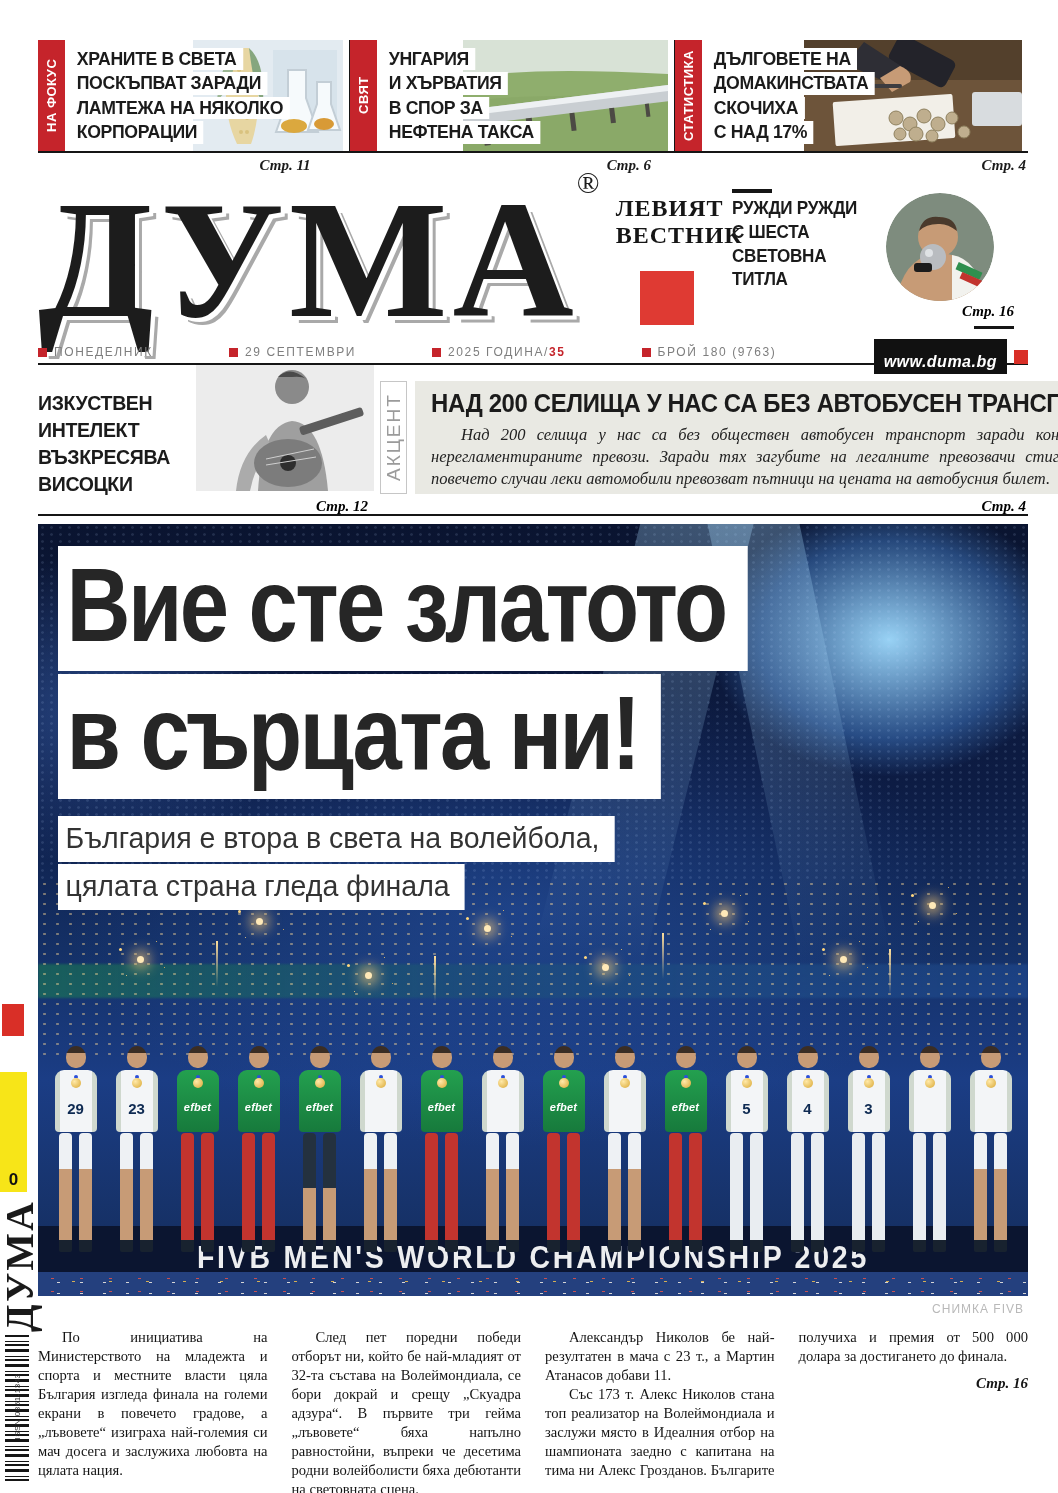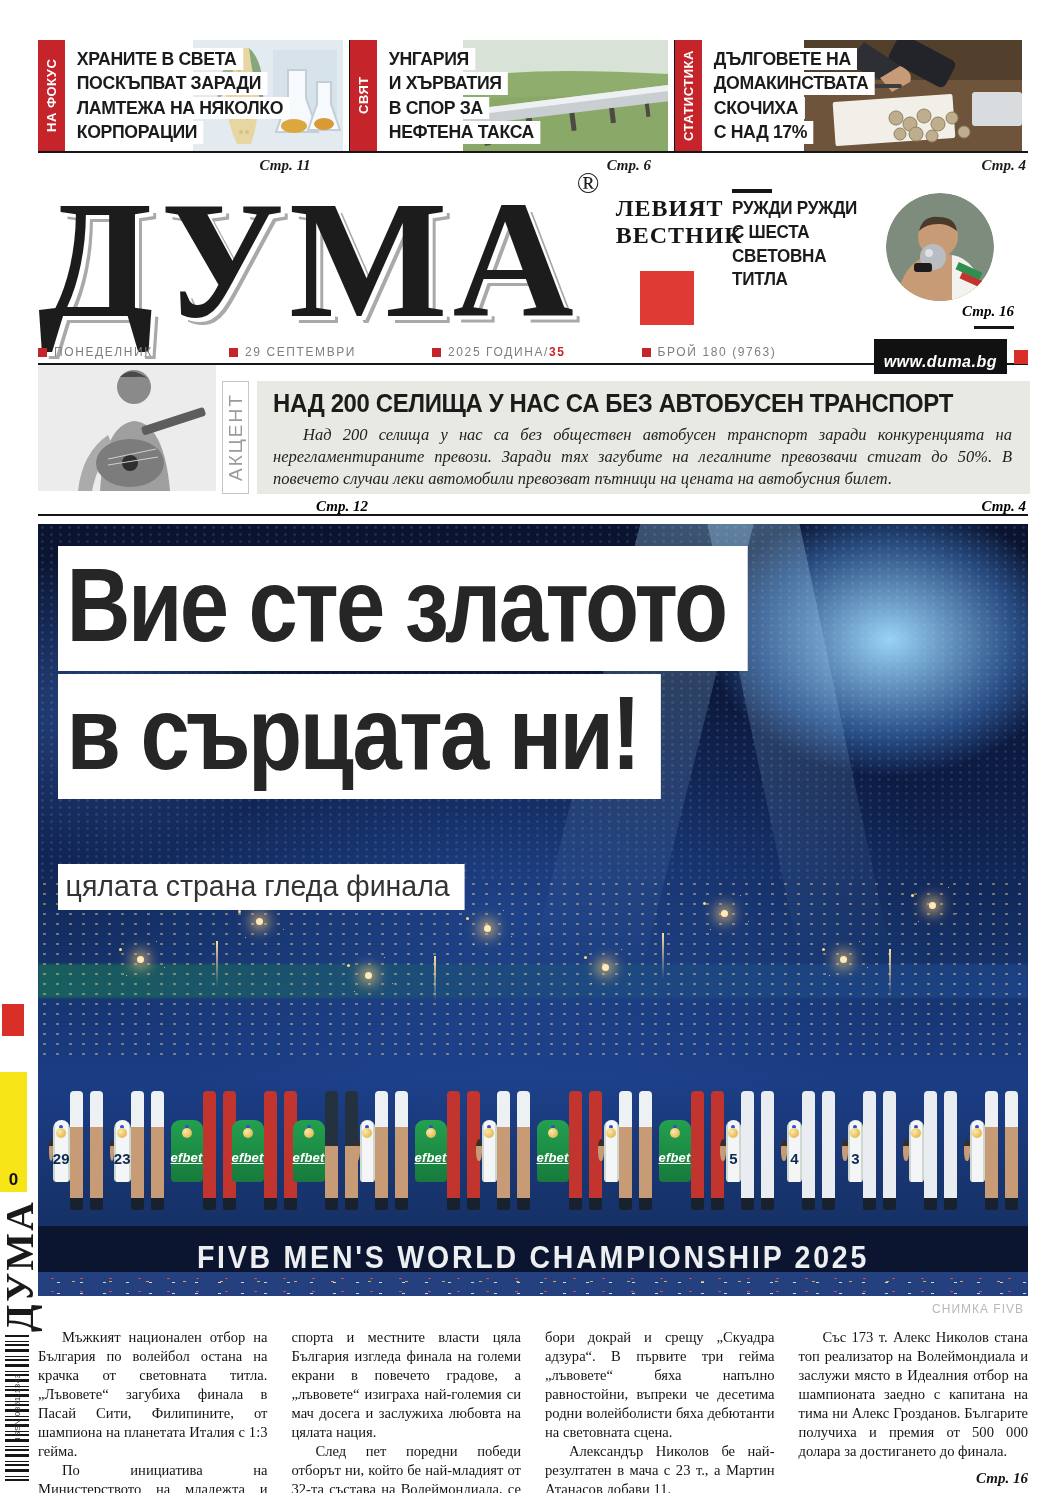--- a/index.html
+++ b/index.html
@@ -103,31 +103,31 @@
     font-weight:700; font-size:31px; letter-spacing:3px; transform:scaleX(.92); white-space:nowrap; }
   .floor-confetti { position:absolute; left:0; right:0; bottom:0; height:24px; opacity:.85;
     background-image:
       radial-gradient(#e5534b 1.3px, transparent 2px),
       radial-gradient(#f5f0e6 1.1px, transparent 1.8px),
       radial-gradient(#f3c24f 1.2px, transparent 1.9px);
     background-size:29px 13px, 23px 11px, 37px 15px;
     background-position:0 0, 9px 5px, 17px 2px; }
 
   .players { position:absolute; left:6px; right:6px; bottom:42px; display:flex; justify-content:center; gap:7px; align-items:flex-end; }
-  .player { position:relative; width:54px; height:208px; display:flex; align-items:center; }
+  .player { position:relative; width:54px; height:208px; display:flex; flex-direction:column; align-items:center; }
   .player .head { width:20px; height:22px; border-radius:50% 50% 46% 46%;
     background:linear-gradient(180deg,#3a2d24 0 34%, #c79b76 34%); }
   .player .torso { position:relative; width:42px; height:62px; margin-top:2px; border-radius:9px 9px 4px 4px;
     display:flex; align-items:center; justify-content:center; }
   .player.j-white .torso { background:linear-gradient(90deg,#cfd8ce 0 12%, #f3f5f7 12% 88%, #cfd8ce 88%); }
   .player.j-green .torso { background:linear-gradient(180deg,#23a04f,#177a3c); }
   .player .torso::after { content:""; position:absolute; top:8px; left:50%; margin-left:-5px; width:10px; height:10px;
     border-radius:50%; background:radial-gradient(circle at 35% 35%, #ffe9a8, #d9a733); box-shadow:0 -6px 0 -3px #2c4fd8; }
   .player .num { font-weight:700; font-size:15px; color:#0e2a52; margin-top:14px; }
-  .player .spn { font-style:italic; font-weight:700; font-size:13px; color:#fff; margin-top:12px; letter-spacing:.2px;text-decoration:underline; }
+  .player .spn { font-style:italic; font-weight:700; font-size:11px; color:#fff; margin-top:12px; letter-spacing:.2px; }
   .player .legs { display:flex; gap:7px; margin-top:1px; height:119px; }
   .player .leg { display:block; width:13px; height:119px; border-radius:4px 4px 2px 2px; }
   .player.p-skin .leg { background:linear-gradient(180deg,#eef1f4 0 30%, #c79b76 30% 90%, #18222f 90%); }
   .player.p-red .leg { background:linear-gradient(180deg,#c2342e 0 90%, #18222f 90%); }
   .player.p-white .leg { background:linear-gradient(180deg,#e9edf1 0 90%, #18222f 90%); }
   .player.p-dark .leg { background:linear-gradient(180deg,#24313f 0 46%, #c79b76 46% 90%, #18222f 90%); }
 
   .main-head { position:absolute; left:20px; z-index:5; white-space:nowrap; }
   .main-head span { display:inline-block; background:#fff; color:#262626; font-weight:700; font-size:103px; line-height:1.16;
     letter-spacing:-3px; padding:0 26px 6px 10px; transform:scaleX(.86); transform-origin:left; }
@@ -328,20 +328,26 @@
         </div>
       <div class="price">5 лв. / 0,51 €</div>
       <div class="site-wrap">
         <div class="site-box">www.duma.bg</div>
         <div class="site-sq"></div>
       </div>
     </div>
 
     <div class="accent-row">
       <div class="vys">
+        <div class="vys-lines">
+          <span>ИЗКУСТВЕН</span>
+          <span>ИНТЕЛЕКТ</span>
+          <span>ВЪЗКРЕСЯВА</span>
+          <span>ВИСОЦКИ</span>
+        </div>
         <div class="vys-photo">
           <svg width="178" height="126" viewBox="0 0 178 126">
             <rect width="178" height="126" fill="#ececec"></rect>
             <circle cx="96" cy="22" r="17" fill="#8a8a8a"></circle>
             <path d="M82 12 q12 -12 28 2 q-4 -3 -14 -2 q-10 0 -14 0z" fill="#4a4a4a"></path>
             <path d="M62 126 q4 -66 34 -70 q30 2 36 70 z" fill="#9f9f9f"></path>
             <path d="M70 70 q-26 18 -30 56 l14 0 q6 -30 22 -42z" fill="#ababab"></path>
             <ellipse cx="92" cy="98" rx="34" ry="24" fill="#7c7c7c"></ellipse>
             <circle cx="92" cy="98" r="8" fill="#2e2e2e"></circle>
             <rect x="104" y="62" width="66" height="9" rx="3" fill="#5d5d5d" transform="rotate(-18 104 66)"></rect>
@@ -534,26 +540,26 @@
             <div class="torso"></div>
             <div class="legs">
               <i class="leg"></i>
               <i class="leg"></i>
             </div>
           </div>
         </div>
 
       <div class="main-head mh1"><span>Вие сте златото</span></div>
       <div class="main-head mh2"><span>в сърцата ни!</span></div>
+      <div class="sub-head sh1"><span>България е втора в света на волейбола,</span></div>
       <div class="sub-head sh2"><span>цялата страна гледа финала</span></div>
     </div>
     <div class="caption">СНИМКА FIVB</div>
 
     <div class="article">
-      <p>Мъжкият национален отбор на България по волейбол остана на крачка от световната титла. „Лъвовете“ загубиха финала в Пасай Сити, Филипините, от шампиона на планетата Италия с 1:3 гейма.</p>
       <p>По инициатива на Министерството на младежта и спорта и местните власти цяла България изгледа финала на големи екрани в повечето градове, а „лъвовете“ изиграха най-големия си мач досега и заслужиха любовта на цялата нация.</p>
       <p>След пет поредни победи отборът ни, който бе най-младият от 32-та състава на Волеймондиала, се бори докрай и срещу „Скуадра адзура“. В първите три гейма „лъвовете“ бяха напълно равностойни, въпреки че десетима родни волейболисти бяха дебютанти на световната сцена.</p>
       <p>Александър Николов бе най-резултатен в мача с 23 т., а Мартин Атанасов добави 11.</p>
       <p>Със 173 т. Алекс Николов стана топ реализатор на Волеймондиала и заслужи място в Идеалния отбор на шампионата заедно с капитана на тима ни Алекс Грозданов. Българите получиха и премия от 500 000 долара за достигането до финала.</p>
       <div class="end-ref">Стр. 16</div>
     </div>
   </div>
 
   <div class="edge-red"></div>
   <div class="edge-yellow">

